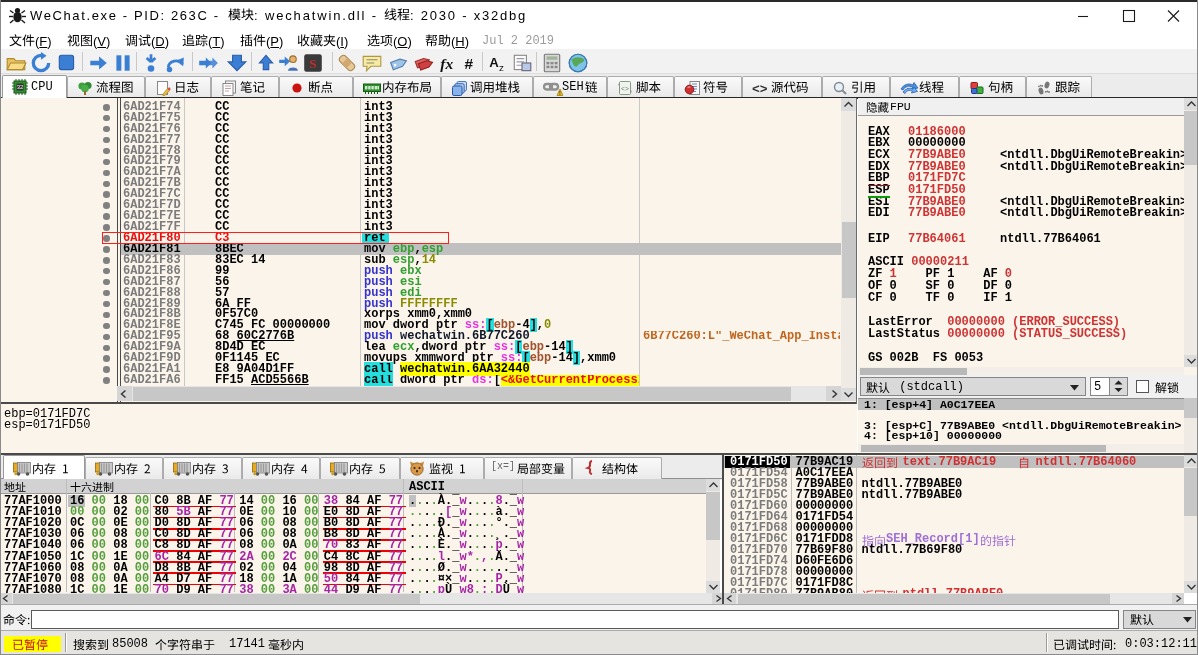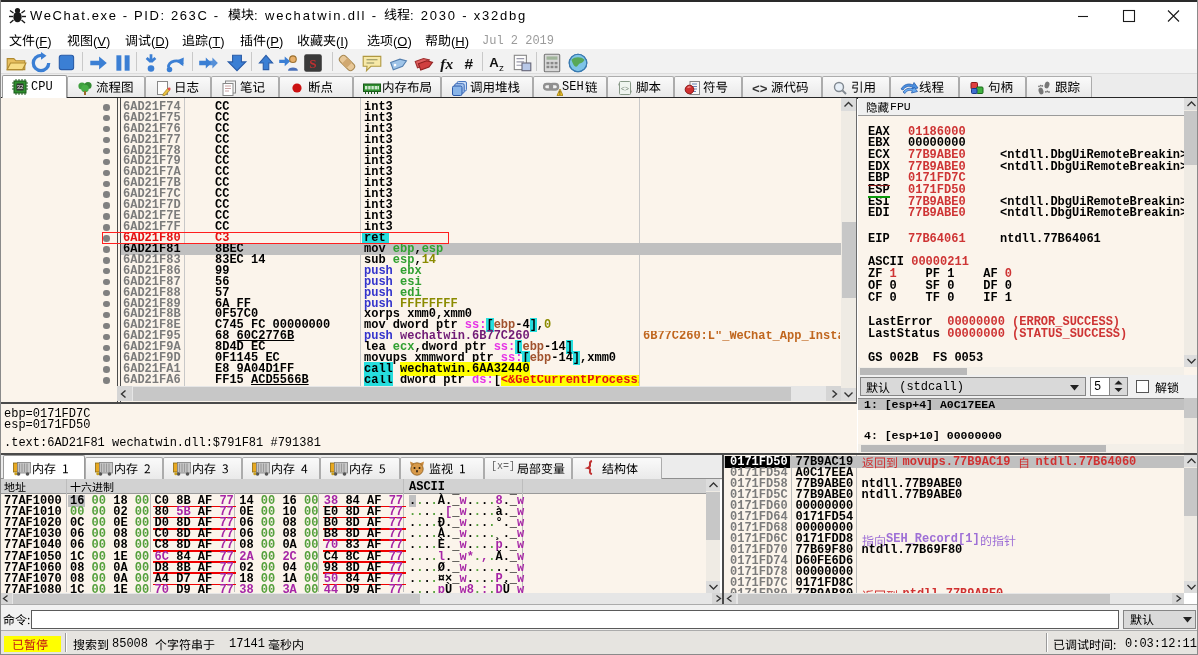--- a/index.html
+++ b/index.html
@@ -506,21 +506,21 @@
     <div style="position:absolute;left:361.5px;top:232.45999999999998px;width:27.5px;height:11.5px;background:#26DEDE;"></div>
     <div style="position:absolute;left:364px;top:232.95999999999998px;font:bold 12px &quot;Liberation Mono&quot;,monospace;line-height:11px;white-space:pre;"><span style="color:#000;">ret</span></div>
     <div style="position:absolute;left:364px;top:243.89px;font:bold 12px &quot;Liberation Mono&quot;,monospace;line-height:11px;white-space:pre;"><span style="color:#000;">mov </span><span style="color:#31A031;">ebp</span><span style="color:#000;">,</span><span style="color:#31A031;">esp</span></div>
     <div style="position:absolute;left:364px;top:254.82px;font:bold 12px &quot;Liberation Mono&quot;,monospace;line-height:11px;white-space:pre;"><span style="color:#000;">sub </span><span style="color:#31A031;">esp</span><span style="color:#000;">,</span><span style="color:#8B8B00;">14</span></div>
     <div style="position:absolute;left:364px;top:265.75px;font:bold 12px &quot;Liberation Mono&quot;,monospace;line-height:11px;white-space:pre;"><span style="color:#3333CC;">push </span><span style="color:#31A031;">ebx</span></div>
     <div style="position:absolute;left:364px;top:276.68px;font:bold 12px &quot;Liberation Mono&quot;,monospace;line-height:11px;white-space:pre;"><span style="color:#3333CC;">push </span><span style="color:#31A031;">esi</span></div>
     <div style="position:absolute;left:364px;top:287.61px;font:bold 12px &quot;Liberation Mono&quot;,monospace;line-height:11px;white-space:pre;"><span style="color:#3333CC;">push </span><span style="color:#31A031;">edi</span></div>
     <div style="position:absolute;left:364px;top:298.54px;font:bold 12px &quot;Liberation Mono&quot;,monospace;line-height:11px;white-space:pre;"><span style="color:#3333CC;">push </span><span style="color:#8B8B00;">FFFFFFFF</span></div>
     <div style="position:absolute;left:364px;top:309.46999999999997px;font:bold 12px &quot;Liberation Mono&quot;,monospace;line-height:11px;white-space:pre;"><span style="color:#000;">xorps </span><span style="color:#000;">xmm0,xmm0</span></div>
     <div style="position:absolute;left:364px;top:320.4px;font:bold 12px &quot;Liberation Mono&quot;,monospace;line-height:11px;white-space:pre;"><span style="color:#000;">mov dword ptr </span><span style="color:#E633E6;">ss:</span><span style="color:#000;background:#26DEDE;">[</span><span style="color:#A0522D;">ebp</span><span style="color:#000;">-4</span><span style="color:#000;background:#26DEDE;">]</span><span style="color:#000;">,</span><span style="color:#8B8B00;">0</span></div>
-    <div style="position:absolute;left:364px;top:331.33px;font:bold 12px &quot;Liberation Mono&quot;,monospace;line-height:11px;white-space:pre;"><span style="color:#3333CC;">push </span><span style="color:#701a75;">wechatwin.6B77C260</span></div>
+    <div style="position:absolute;left:364px;top:331.33px;font:bold 12px &quot;Liberation Mono&quot;,monospace;line-height:11px;white-space:pre;"><span style="color:#3333CC;">push </span><span style="color:#0f172a;">wechatwin.6B77C260</span></div>
     <div style="position:absolute;left:364px;top:342.26px;font:bold 12px &quot;Liberation Mono&quot;,monospace;line-height:11px;white-space:pre;"><span style="color:#000;">lea </span><span style="color:#31A031;">ecx</span><span style="color:#000;">,dword ptr </span><span style="color:#E633E6;">ss:</span><span style="color:#000;background:#26DEDE;">[</span><span style="color:#A0522D;">ebp</span><span style="color:#000;">-14</span><span style="color:#000;background:#26DEDE;">]</span></div>
     <div style="position:absolute;left:364px;top:353.19px;font:bold 12px &quot;Liberation Mono&quot;,monospace;line-height:11px;white-space:pre;"><span style="color:#000;">movups xmmword ptr </span><span style="color:#E633E6;">ss:</span><span style="color:#000;background:#26DEDE;">[</span><span style="color:#A0522D;">ebp</span><span style="color:#000;">-14</span><span style="color:#000;background:#26DEDE;">]</span><span style="color:#000;">,xmm0</span></div>
     <div style="position:absolute;left:364px;top:364.12px;font:bold 12px &quot;Liberation Mono&quot;,monospace;line-height:11px;white-space:pre;"><span style="color:#000;background:#26DEDE;">call</span><span style="color:#000;"> </span><span style="color:#000;background:#FFFF00;">wechatwin.6AA32440</span></div>
     <div style="position:absolute;left:364px;top:375.1px;width:275px;overflow:hidden;font:bold 12px &quot;Liberation Mono&quot;,monospace;line-height:11px;white-space:pre;"><span style="background:#26DEDE;color:#000">call</span><span style="color:#000"> dword ptr </span><span style="color:#E633E6">ds:</span><span style="color:#000">[</span><span style="background:#FFFF00;color:#E31313">&lt;&amp;GetCurrentProcessId</span></div>
     <div style="position:absolute;left:643px;top:331.3px;width:197px;overflow:hidden;font:bold 12px &quot;Liberation Mono&quot;,monospace;line-height:11px;white-space:pre;color:#C0661E">6B77C260:L"_WeChat_App_Instal</div>
     <div style="position:absolute;left:101.5px;top:232.0px;width:347px;height:11.9px;border:1.6px solid #FF1E1E;box-sizing:border-box;"></div>
     <div style="position:absolute;left:117px;top:386px;width:724px;height:15px;background:#E6E6E6;"></div>
     <div style="position:absolute;left:117px;top:386px;width:15px;height:15px;background:#D5D5D5;"></div>
     <div style="position:absolute;left:826px;top:386px;width:15px;height:15px;background:#D5D5D5;"></div>
     <svg style="position:absolute;left:120px;top:390px;" width="8" height="8" viewBox="0 0 8 8">
@@ -538,21 +538,20 @@
       <path d="M0.5 5.5 L4.5 1.5 L8.5 5.5" stroke="#333" fill="none" stroke-width="1.4"></path>
     </svg>
     <svg style="position:absolute;left:844px;top:391px;" width="9" height="7" viewBox="0 0 9 7">
       <path d="M0.5 1.5 L4.5 5.5 L8.5 1.5" stroke="#333" fill="none" stroke-width="1.4"></path>
     </svg>
     <div style="position:absolute;left:841.5px;top:222px;width:14px;height:76px;background:#C7C7C7;"></div>
     <div style="position:absolute;left:856px;top:98px;width:1px;height:357px;background:#6A6A6A;"></div>
     <div style="position:absolute;left:0px;top:403.5px;width:857px;height:49px;background:#FBF4EB;"></div>
     <div style="position:absolute;left:4px;top:408.5px;font:normal 12px &quot;Liberation Mono&quot;,monospace;line-height:11px;white-space:pre;"><span style="color:#000;">ebp=0171FD7C</span></div>
     <div style="position:absolute;left:4px;top:419.5px;font:normal 12px &quot;Liberation Mono&quot;,monospace;line-height:11px;white-space:pre;"><span style="color:#000;">esp=0171FD50</span></div>
-    <div style="position:absolute;left:4px;top:437.5px;font:normal 12px &quot;Liberation Mono&quot;,monospace;line-height:11px;white-space:pre;"><span style="color:#000;">.text:6AD21F81 wechatwin.dll:$791F81 #791381</span></div>
     <div style="position:absolute;left:858px;top:98px;width:340px;height:305px;background:#FBF4EB;"></div>
     <div style="position:absolute;left:858px;top:98px;width:340px;height:17px;background:#F0F0F0;"></div>
     <div style="position:absolute;left:858px;top:114.5px;width:340px;height:1px;background:#9A9A9A;"></div>
     <svg style="position:absolute;left:866px;top:99.5px;overflow:visible;" width="23.0" height="15">
       <g fill="#000" transform="translate(0 11.7) scale(0.011500 -0.011500)">
         <path transform="translate(0 0)" d="M478 168V18C478 -52 499 -71 586 -71C604 -71 715 -71 733 -71C800 -71 821 -48 829 54C809 58 781 68 767 79C764 2 758 -7 726 -7C702 -7 609 -7 592 -7C553 -7 546 -3 546 18V168ZM389 171C373 112 343 34 310 -14L367 -51C401 3 430 86 447 146ZM541 210C596 170 666 114 700 77L747 123C712 158 642 213 587 249ZM789 160C834 98 880 15 898 -41L960 -14C940 41 894 122 848 183ZM541 831C506 764 443 679 358 615C374 606 396 585 408 570L410 572V537H829V455H433V398H829V309H404V250H900V596H725C761 637 800 686 826 731L780 761L770 758H574C588 779 600 799 611 819ZM438 596C473 629 505 664 533 700H727C704 664 673 625 647 596ZM81 797V-80H148V729H282C260 661 231 570 202 497C274 419 292 352 292 297C292 267 287 240 272 229C263 223 253 221 240 220C224 219 205 220 182 221C193 202 199 173 200 155C223 154 248 155 268 157C289 159 306 165 320 175C348 194 360 236 360 290C360 352 343 423 270 506C303 586 341 688 369 771L321 800L309 797Z"></path>
         <path transform="translate(1000 0)" d="M834 471C817 384 792 304 760 233C746 313 735 413 730 533H952V598H888L914 619C895 644 852 676 816 696L771 662C799 645 831 620 852 598H728L727 663H699V706H942V770H699V840H625V770H372V840H298V770H60V706H298V636H372V706H625V634H659L660 598H227V422H144V593H86V328H144V360H227V321V277H41V213H97V169C97 107 88 17 34 -48C48 -56 69 -70 81 -80C143 -9 153 96 153 167V213H224C219 123 204 26 163 -50C179 -56 207 -71 219 -82C282 31 292 198 292 321V533H663C672 374 689 244 713 145C694 114 673 85 650 59V88H537V161H641V348H537V418H641V470H343V-24H399V36H629C603 9 574 -15 543 -36C560 -46 588 -69 599 -82C652 -42 698 7 738 62C772 -32 818 -81 873 -81C931 -81 956 -56 967 78C950 84 928 98 914 111C909 12 899 -14 878 -15C845 -15 810 33 783 132C836 224 875 334 902 459ZM482 88H399V161H482ZM482 348H399V418H482ZM399 299H585V211H399Z"></path>
       </g>
     </svg>
     <div style="position:absolute;left:890px;top:100.5px;font:normal 11.5px &quot;Liberation Mono&quot;,monospace;line-height:11px;white-space:pre;"><span style="color:#000;">FPU</span></div>
@@ -623,20 +622,21 @@
     <svg style="position:absolute;left:1155px;top:380px;overflow:visible;" width="24.0" height="16">
       <g fill="#000" transform="translate(0 12.2) scale(0.012000 -0.012000)">
         <path transform="translate(0 0)" d="M262 528V406H173V528ZM317 528H407V406H317ZM161 586C179 619 196 654 211 691H342C329 655 313 616 296 586ZM189 841C158 718 103 599 32 522C48 512 76 489 88 478L109 505V320C109 207 102 58 34 -48C49 -55 78 -72 90 -83C133 -16 154 72 164 158H262V-27H317V158H407V6C407 -4 404 -7 393 -7C384 -8 355 -8 321 -7C330 -24 339 -53 341 -71C391 -71 422 -70 443 -58C464 -47 470 -27 470 5V586H365C389 629 412 680 429 725L383 754L372 751H234C242 776 250 801 257 826ZM262 349V217H170C172 253 173 288 173 320V349ZM317 349H407V217H317ZM585 460C568 376 537 292 494 235C510 229 539 213 552 204C570 231 588 264 603 301H714V180H511V113H714V-79H785V113H960V180H785V301H934V367H785V462H714V367H627C636 393 643 421 649 448ZM510 789V726H647C630 632 591 551 488 505C503 493 522 469 530 454C650 510 696 608 716 726H862C856 609 848 562 836 549C830 541 822 540 807 540C794 540 757 541 717 544C727 527 733 501 735 482C777 479 818 479 839 481C864 483 880 490 893 506C915 530 924 594 931 761C932 771 932 789 932 789Z"></path>
         <path transform="translate(1000 0)" d="M640 446V275C640 179 615 52 370 -25C386 -40 408 -66 417 -81C678 10 712 154 712 274V446ZM673 57C756 20 863 -39 915 -79L963 -26C908 14 800 69 719 105ZM441 778C480 724 520 649 537 601L596 632C579 680 538 752 496 805ZM857 802C835 748 794 670 762 623L815 601C848 647 889 718 922 779ZM179 837C148 744 94 654 32 595C45 579 65 542 71 527C106 563 140 608 170 658H415V725H206C221 755 234 787 245 818ZM69 344V275H202V85C202 32 161 -9 142 -25C154 -36 178 -59 187 -73C203 -56 230 -39 411 60C405 75 398 104 395 123L271 58V275H409V344H271V479H393V547H111V479H202V344ZM644 846V572H461V104H530V502H827V106H899V572H714V846Z"></path>
       </g>
     </svg>
     <div style="position:absolute;left:858px;top:398px;width:340px;height:55px;background:#FBF4EB;"></div>
     <div style="position:absolute;left:858px;top:398px;width:340px;height:1px;background:#8A8A8A;"></div>
     <div style="position:absolute;left:858px;top:399.2px;width:326px;height:10.6px;background:#C0C0C0;"></div>
     <div style="position:absolute;left:864px;top:399.5px;font:bold 11.5px &quot;Liberation Mono&quot;,monospace;line-height:10.3px;white-space:pre;"><span style="color:#000;">1: [esp+4] A0C17EEA</span></div>
+    <div style="position:absolute;left:864px;top:420.7px;font:bold 11.5px &quot;Liberation Mono&quot;,monospace;line-height:10.3px;white-space:pre;"><span style="color:#000;">3: [esp+C] 77B9ABE0 &lt;ntdll.DbgUiRemoteBreakin&gt;</span></div>
     <div style="position:absolute;left:864px;top:431.3px;font:bold 11.5px &quot;Liberation Mono&quot;,monospace;line-height:10.3px;white-space:pre;"><span style="color:#000;">4: [esp+10] 00000000</span></div>
     <div style="position:absolute;left:1184px;top:398px;width:14px;height:55px;background:#EFEBE4;"></div>
     <div style="position:absolute;left:1184px;top:398px;width:14px;height:20px;background:#C7C7C7;"></div>
     <div style="position:absolute;left:858px;top:444px;width:326px;height:8px;background:#F3EFE8;"></div>
     <div style="position:absolute;left:861px;top:444.5px;width:245px;height:7px;background:#B9B9B9;"></div>
     <div style="position:absolute;left:0px;top:453px;width:1198px;height:1.5px;background:#4A4A4A;"></div>
     <div style="position:absolute;left:0px;top:454.5px;width:724px;height:25px;background:#ECECEC;"></div>
     <div style="position:absolute;left:0px;top:477.8px;width:724px;height:1.2px;background:#8F8F8F;"></div>
     <div style="position:absolute;left:3px;top:455px;width:80px;height:24px;background:#FFFFFF;border:1px solid #9A9A9A;border-bottom:none;border-radius:2px 2px 0 0;"></div>
     <svg style="position:absolute;left:12.5px;top:462px;" width="20" height="14" viewBox="0 0 20 14">
@@ -884,21 +884,21 @@
       <div style="position:absolute;left:1px;top:1.6px;width:65px;height:11.6px;background:#000;"></div>
       <div style="position:absolute;left:6px;top:2.1000000000000227px;font:bold 12px &quot;Liberation Mono&quot;,monospace;line-height:11px;white-space:pre;"><span style="color:#FFF;">0171FD50</span></div>
       <div style="position:absolute;left:71.5px;top:2.1000000000000227px;font:bold 12px &quot;Liberation Mono&quot;,monospace;line-height:11px;white-space:pre;"><span style="color:#000;">77B9AC19</span></div>
       <svg style="position:absolute;left:137.5px;top:0.9000000000000228px;overflow:visible;" width="36.0" height="16">
         <g fill="#D03030" transform="translate(0 12.2) scale(0.012000 -0.012000)">
           <path transform="translate(0 0)" d="M74 766C121 715 182 645 212 604L276 648C245 689 181 756 134 804ZM249 467H47V396H174V110C132 95 82 56 32 5L83 -64C128 -6 174 49 206 49C228 49 261 19 305 -4C377 -42 465 -52 585 -52C686 -52 863 -46 939 -42C940 -20 952 17 961 37C860 25 706 18 587 18C476 18 387 24 321 59C289 76 268 92 249 103ZM481 410C531 370 588 324 642 277C577 216 501 171 422 143C437 128 457 100 465 81C549 115 628 164 697 229C758 175 813 122 850 82L908 136C869 176 810 228 746 281C813 358 865 454 896 569L851 586L837 583H459V703C622 711 805 731 929 764L866 824C756 794 555 775 385 767V548C385 425 373 259 277 141C295 133 327 111 340 97C434 214 456 384 459 515H805C778 444 739 381 691 327C637 371 582 415 534 453Z"></path>
           <path transform="translate(1000 0)" d="M374 500H618V271H374ZM303 568V204H692V568ZM82 799V-79H159V-25H839V-79H919V799ZM159 46V724H839V46Z"></path>
           <path transform="translate(2000 0)" d="M641 754V148H711V754ZM839 824V37C839 20 834 15 817 15C800 14 745 14 686 16C698 -4 710 -38 714 -59C787 -59 840 -57 871 -44C901 -32 912 -10 912 37V824ZM62 42 79 -30C211 -4 401 32 579 67L575 133L365 94V251H565V318H365V425H294V318H97V251H294V82ZM119 439C143 450 180 454 493 484C507 461 519 440 528 422L585 460C556 517 490 608 434 675L379 643C404 613 430 577 454 543L198 521C239 575 280 642 314 708H585V774H71V708H230C198 637 157 573 142 554C125 530 110 513 94 510C103 490 114 455 119 439Z"></path>
         </g>
       </svg>
-      <div style="position:absolute;left:178.5px;top:2.1000000000000227px;font:bold 12px &quot;Liberation Mono&quot;,monospace;line-height:11px;white-space:pre;"><span style="color:#D03030;">movups.77B9AC19</span></div>
+      <div style="position:absolute;left:178.5px;top:2.1000000000000227px;font:bold 12px &quot;Liberation Mono&quot;,monospace;line-height:11px;white-space:pre;"><span style="color:#D03030;">text.77B9AC19</span></div>
       <svg style="position:absolute;left:293.5px;top:0.9000000000000228px;overflow:visible;" width="12.0" height="16">
         <g fill="#D03030" transform="translate(0 12.2) scale(0.012000 -0.012000)">
           <path transform="translate(0 0)" d="M239 411H774V264H239ZM239 482V631H774V482ZM239 194H774V46H239ZM455 842C447 802 431 747 416 703H163V-81H239V-25H774V-76H853V703H492C509 741 526 787 542 830Z"></path>
         </g>
       </svg>
       <div style="position:absolute;left:311.5px;top:2.1000000000000227px;font:bold 12px &quot;Liberation Mono&quot;,monospace;line-height:11px;white-space:pre;"><span style="color:#D03030;">ntdll.77B64060</span></div>
       <div style="position:absolute;left:6px;top:13.140000000000043px;font:bold 12px &quot;Liberation Mono&quot;,monospace;line-height:11px;white-space:pre;"><span style="color:#7B7B7B;">0171FD54</span></div>
       <div style="position:absolute;left:71.5px;top:13.140000000000043px;font:bold 12px &quot;Liberation Mono&quot;,monospace;line-height:11px;white-space:pre;"><span style="color:#000;">A0C17EEA</span></div>
       <div style="position:absolute;left:6px;top:24.180000000000007px;font:bold 12px &quot;Liberation Mono&quot;,monospace;line-height:11px;white-space:pre;"><span style="color:#7B7B7B;">0171FD58</span></div>
       <div style="position:absolute;left:71.5px;top:24.180000000000007px;font:bold 12px &quot;Liberation Mono&quot;,monospace;line-height:11px;white-space:pre;"><span style="color:#000;">77B9ABE0</span></div>

